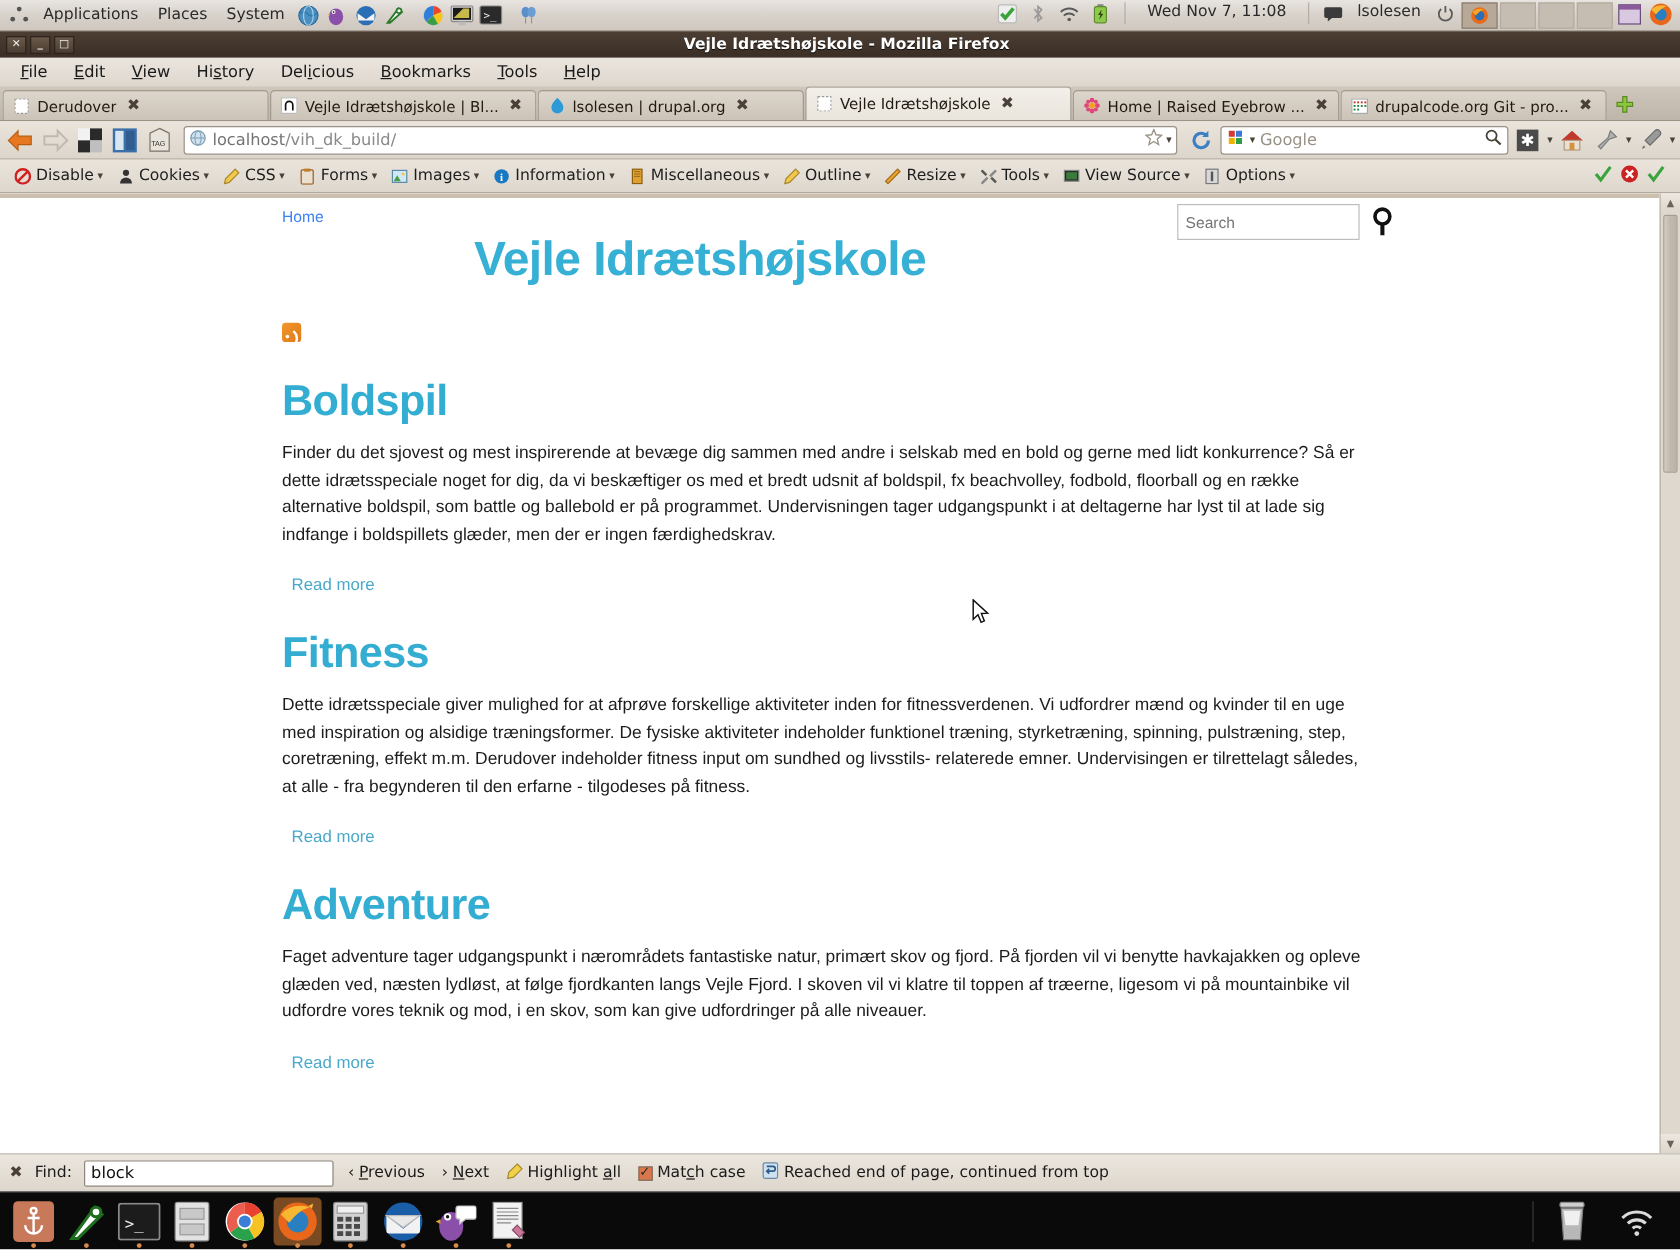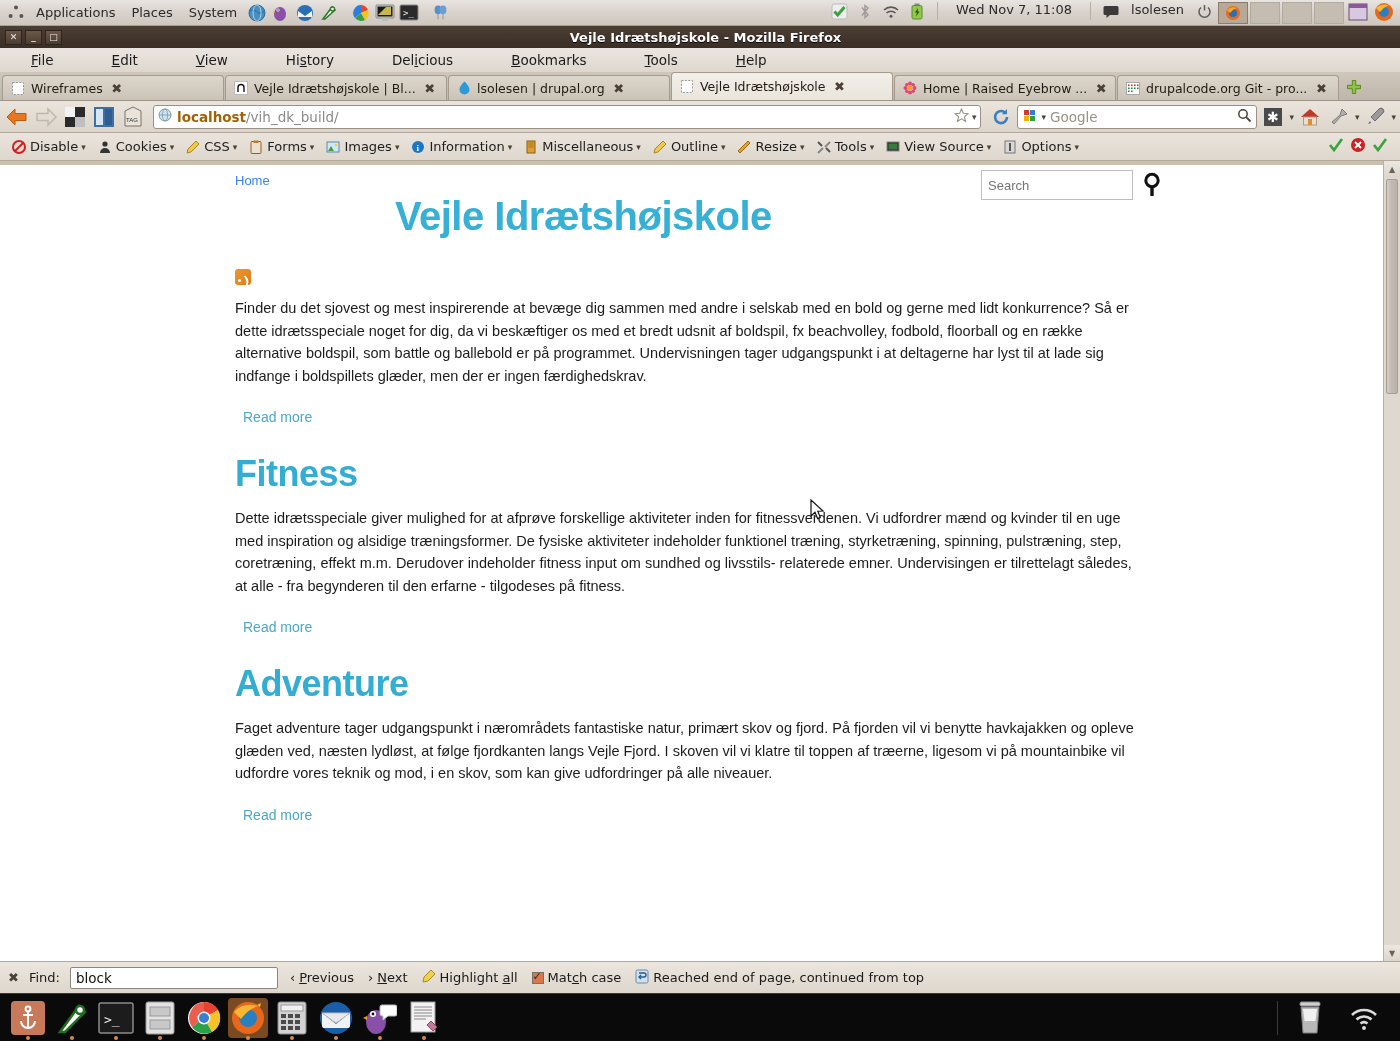--- a/index.html
+++ b/index.html
@@ -63,23 +63,23 @@
   #title-text {
     position: absolute; left: 11px; right: 0; text-align: center;
     pointer-events: none;
     text-shadow: 0 1px 0 #000;
   }
 
   
   #ff-chrome { background: #e4ded6; }
   #menubar {
     height: 24px; display: flex; align-items: center;
-    padding-left: 20px;
+    padding-left: 6px;
     background: linear-gradient(to bottom, #eae5de, #ded7ce);
-    font-size: 13.5px; color: #1a1a1a; gap: 36px;
+    font-size: 13.5px; color: #1a1a1a;
   }
   #menubar .mi { padding: 2px 11px; }
   #menubar .mi u { text-decoration: underline; }
 
   #tabbar {
     height: 29px;
     background: linear-gradient(to bottom, #cfc7bc, #bfb6aa);
     display: flex; align-items: flex-end;
     padding: 0 2px;
     border-bottom: 1px solid #9d9488;
@@ -129,21 +129,21 @@
   }
   #urlbar {
     flex: 1; height: 24px;
     background: #fff; border: 1px solid #9b9287;
     border-radius: 3px;
     display: flex; align-items: center;
     padding: 0 4px; gap: 5px;
     margin: 0 4px;
   }
   #urlbar .url-text { font-size: 13.5px; color: #8a8a8a; flex: 1; }
-  #urlbar .url-text b { color: #a16207; font-weight: bold; }
+  #urlbar .url-text b { color: #737373; font-weight: normal; }
   .urlbar-right { display: flex; align-items: center; gap: 3px; }
   #searchbar {
     width: 240px; height: 24px;
     background: #fff; border: 1px solid #9b9287;
     border-radius: 3px;
     display: flex; align-items: center;
     padding: 0 4px; gap: 4px;
   }
   #searchbar .sp { flex: 1; color: #9a9186; font-size: 13.5px; }
   .caret { font-size: 9px; color: #4a4238; }
@@ -538,21 +538,21 @@
     <span class="mi"><u>H</u>elp</span>
   </div>
 
   <div id="tabbar">
     <div class="tab" style="width:222px">
       <span class="tab-favicon">
         <svg width="12" height="13" viewBox="0 0 12 13">
             <rect x="0.5" y="0.5" width="11" height="12" fill="#fff" stroke="#999" stroke-dasharray="2 1.4"></rect>
           </svg>
       </span>
-      <span class="tab-label">Wireframes</span>
+      <span class="tab-label">Derudover</span>
       <span class="tab-close">✖</span>
     </div>
     <div class="tab" style="width:222px">
       <span class="tab-favicon">
         <svg width="14" height="14" viewBox="0 0 14 14">
             <rect x="0.5" y="0.5" width="13" height="13" fill="#fff" stroke="#bbb"></rect>
             <path d="M4 11 V6.5 A3 3 0 0 1 10 6.5 V11" stroke="#111" stroke-width="1.4" fill="none"></path>
           </svg>
       </span>
       <span class="tab-label">Vejle Idrætshøjskole | Bl...</span>
@@ -885,20 +885,21 @@
       </div>
 
       <h1 class="site-title">Vejle Idrætshøjskole</h1>
 
       <ul class="mainmenu">
       </ul>
 
       <div class="rss-icon"></div>
 
       <div class="node">
+        <h2>Boldspil</h2>
         <p>Finder du det sjovest og mest inspirerende at bevæge dig sammen med andre i selskab med en bold og gerne med lidt konkurrence? Så er dette idrætsspeciale noget for dig, da vi beskæftiger os med et bredt udsnit af boldspil, fx beachvolley, fodbold, floorball og en række alternative boldspil, som battle og ballebold er på programmet. Undervisningen tager udgangspunkt i at deltagerne har lyst til at lade sig indfange i boldspillets glæder, men der er ingen færdighedskrav.</p>
         <a class="readmore" href="#">Read more</a>
       </div>
 
       <div class="node">
         <h2>Fitness</h2>
         <p>Dette idrætsspeciale giver mulighed for at afprøve forskellige aktiviteter inden for fitnessverdenen. Vi udfordrer mænd og kvinder til en uge med inspiration og alsidige træningsformer. De fysiske aktiviteter indeholder funktionel træning, styrketræning, spinning, pulstræning, step, coretræning, effekt m.m. Derudover indeholder fitness input om sundhed og livsstils- relaterede emner. Undervisingen er tilrettelagt således, at alle - fra begynderen til den erfarne - tilgodeses på fitness.</p>
         <a class="readmore" href="#">Read more</a>
       </div>
 

